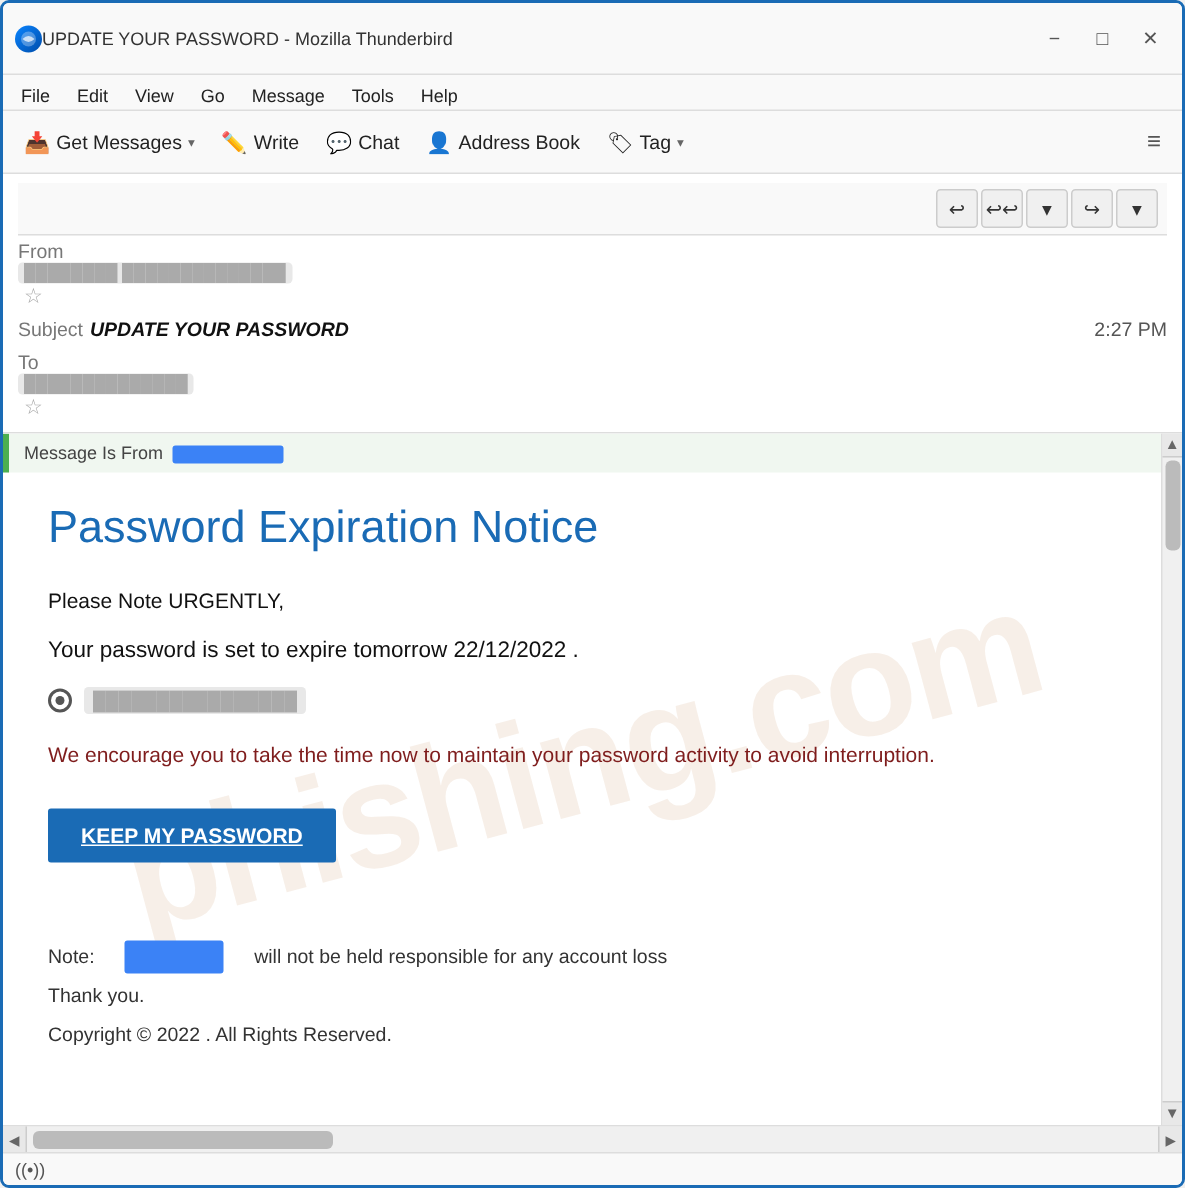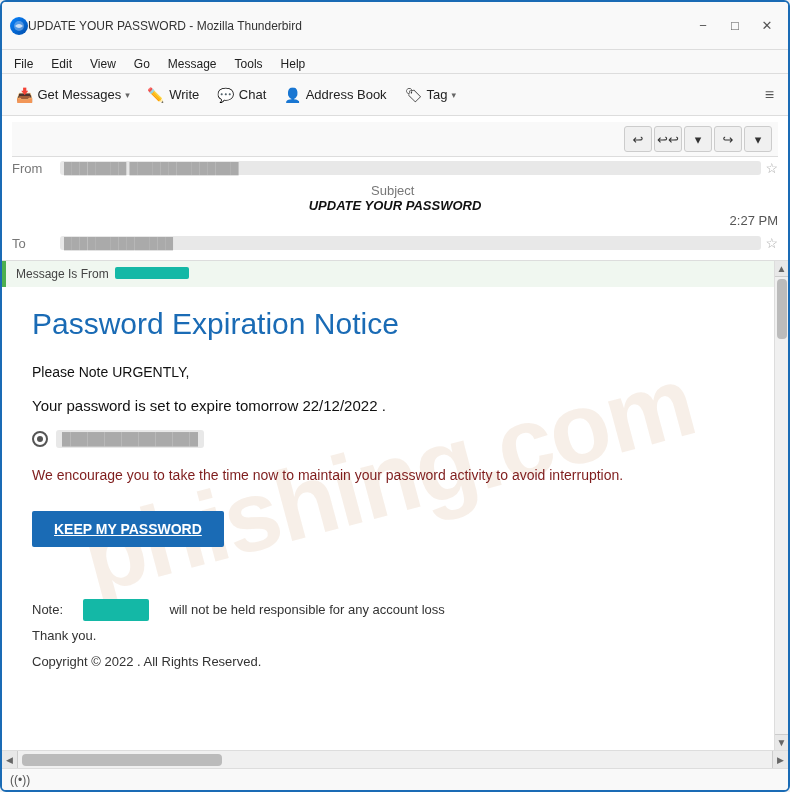--- a/index.html
+++ b/index.html
@@ -113,23 +113,24 @@
 
     
     .email-header {
       background: #ffffff;
       border-bottom: 1px solid #ddd;
       padding: 6px 10px;
       flex-shrink: 0;
     }
     .email-row {
       display: flex;
-      align-items: center;
+      align-items: flex-start;
       padding: 3px 0;
       font-size: 13px;
+      flex-direction: column;
     }
     .email-row-label {
       color: #777;
       width: 48px;
       flex-shrink: 0;
       font-size: 13px;
     }
     .email-row-value {
       flex: 1;
       color: #555;
@@ -140,21 +141,20 @@
       background: #e8e8e8;
       border-radius: 3px;
       padding: 1px 4px;
       font-size: 11px;
     }
     .star-icon { cursor: pointer; color: #aaa; font-size: 14px; margin-left: 4px; }
     .subject-row {
       display: flex;
       align-items: center;
       padding: 4px 0;
-      flex-direction: column;
     }
     .subject-label { color: #777; width: 48px; font-size: 13px; flex-shrink: 0; }
     .subject-value { font-weight: bold; font-size: 13px; color: #111; flex: 1; font-style: italic; }
     .email-time { color: #555; font-size: 13px; margin-left: auto; }
 
     
     .action-row {
       display: flex;
       align-items: center;
       justify-content: flex-end;
@@ -197,21 +197,21 @@
     .message-body::-webkit-scrollbar-thumb { background: #bbb; border: 2px solid #f0f0f0; border-radius: 6px; }
 
     
     .security-banner {
       background: #f0f7f0;
       border-left: 4px solid #4caf50;
       padding: 6px 10px;
       font-size: 12px;
       color: #444;
       display: flex;
-      align-items: flex-start;
+      align-items: flex-end;
       gap: 6px;
     }
 
     
     .email-content {
       padding: 20px 30px;
       position: relative;
       overflow: hidden;
     }
     .watermark {
@@ -314,21 +314,21 @@
       z-index: 1;
       line-height: 2;
     }
     .email-footer .note-line {
       display: flex;
       align-items: center;
       gap: 20px;
       flex-wrap: wrap;
     }
     .blurred-text {
-      background: #14b8a6;
+      background: #3b82f6;
       color: transparent;
       border-radius: 2px;
       padding: 0 2px;
       user-select: none;
       font-size: 11px;
       display: inline-block;
       min-width: 60px;
     }
 
     

